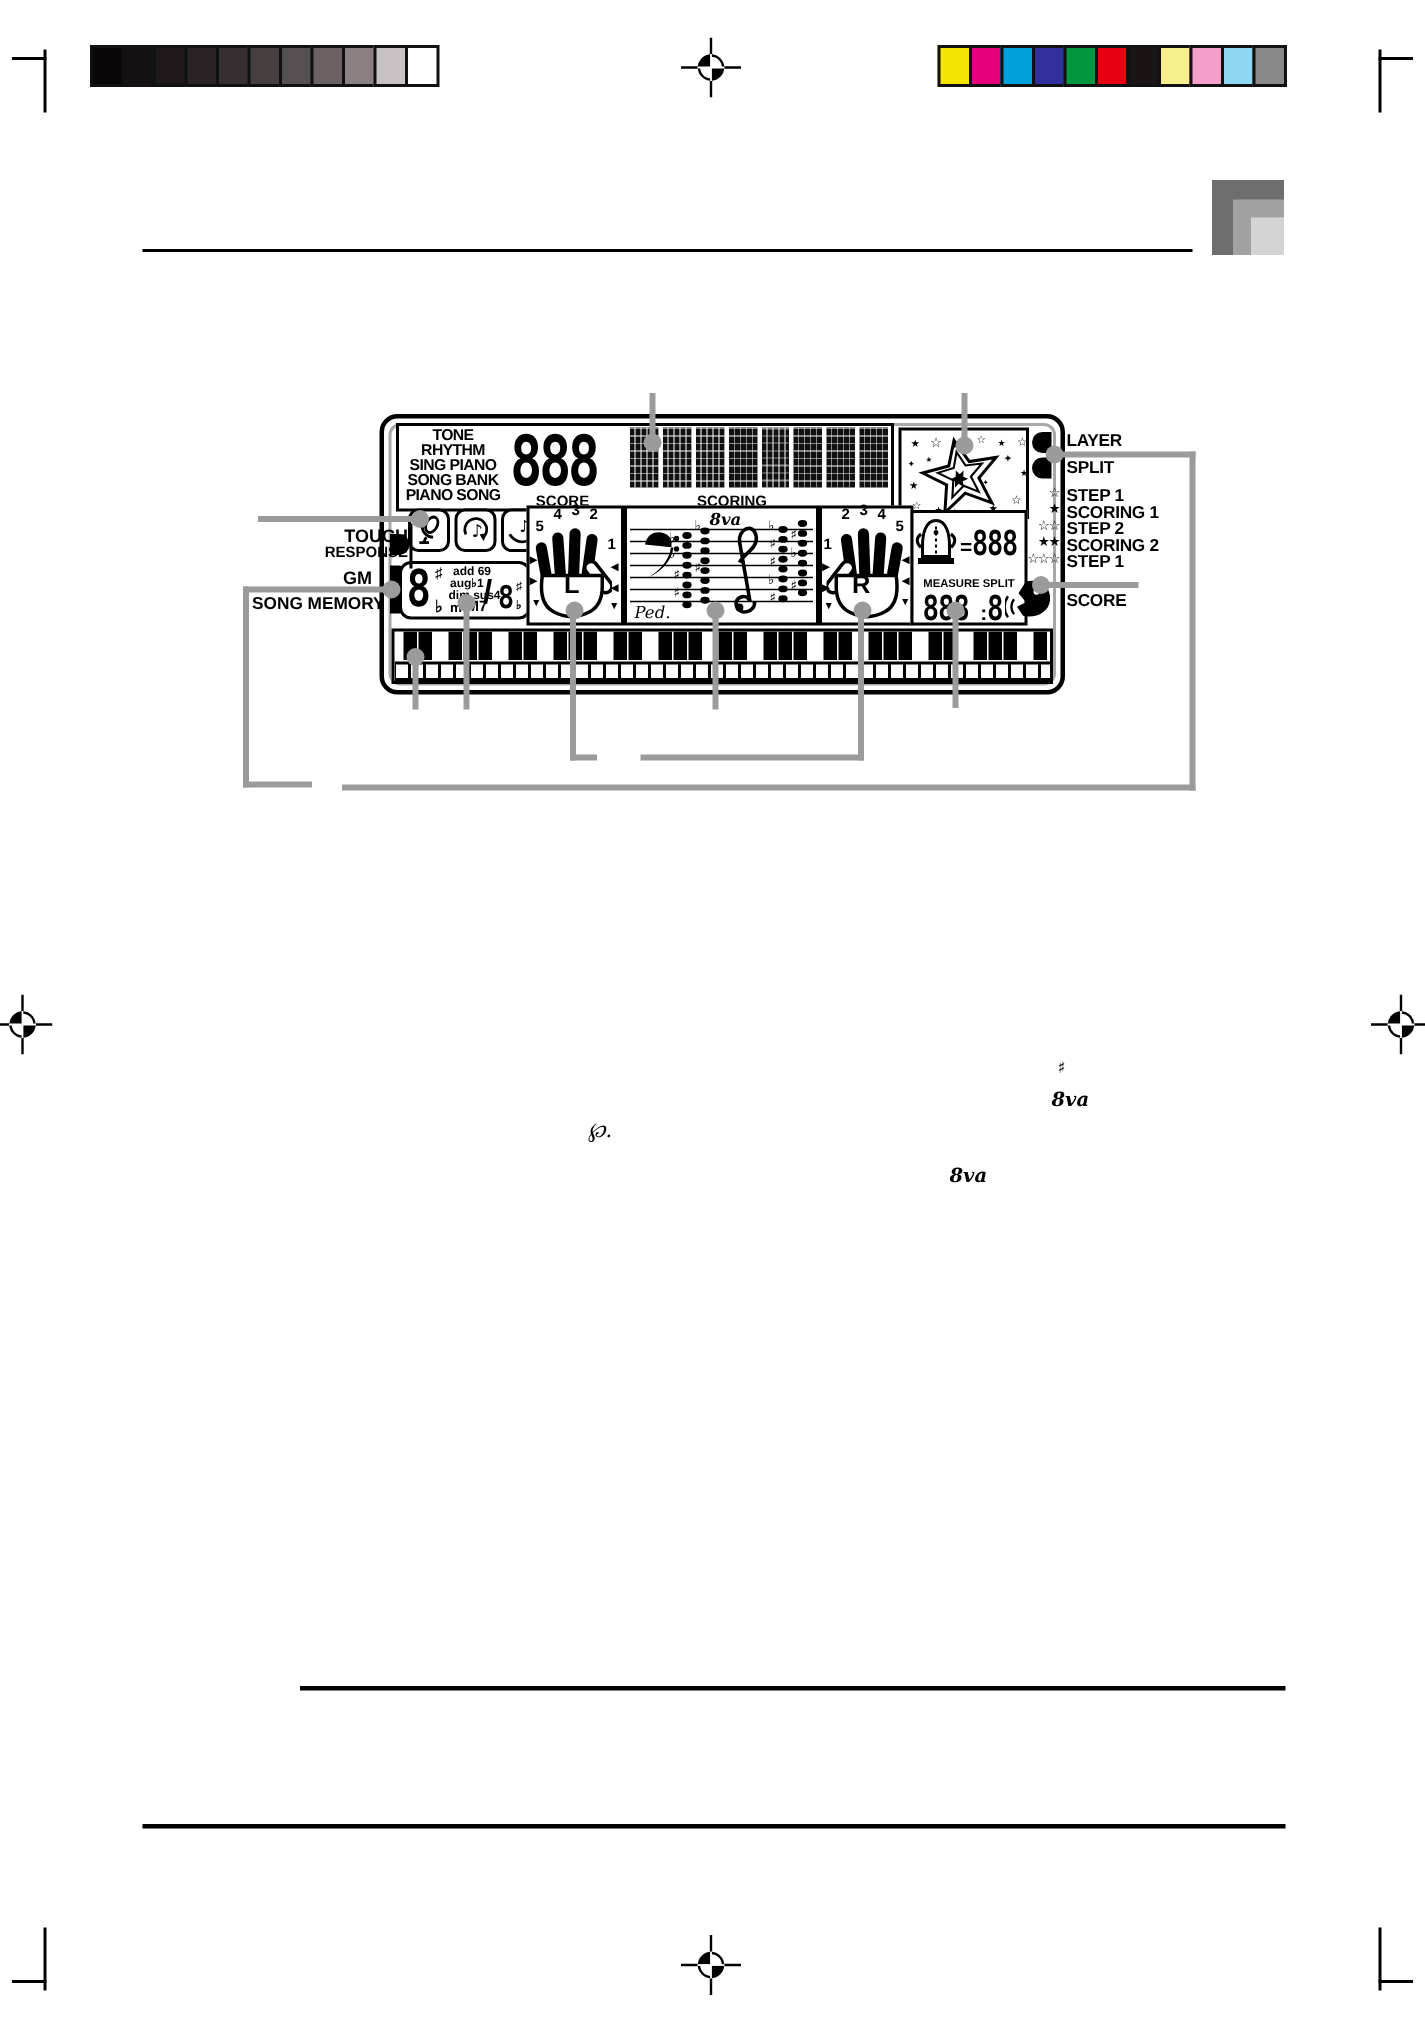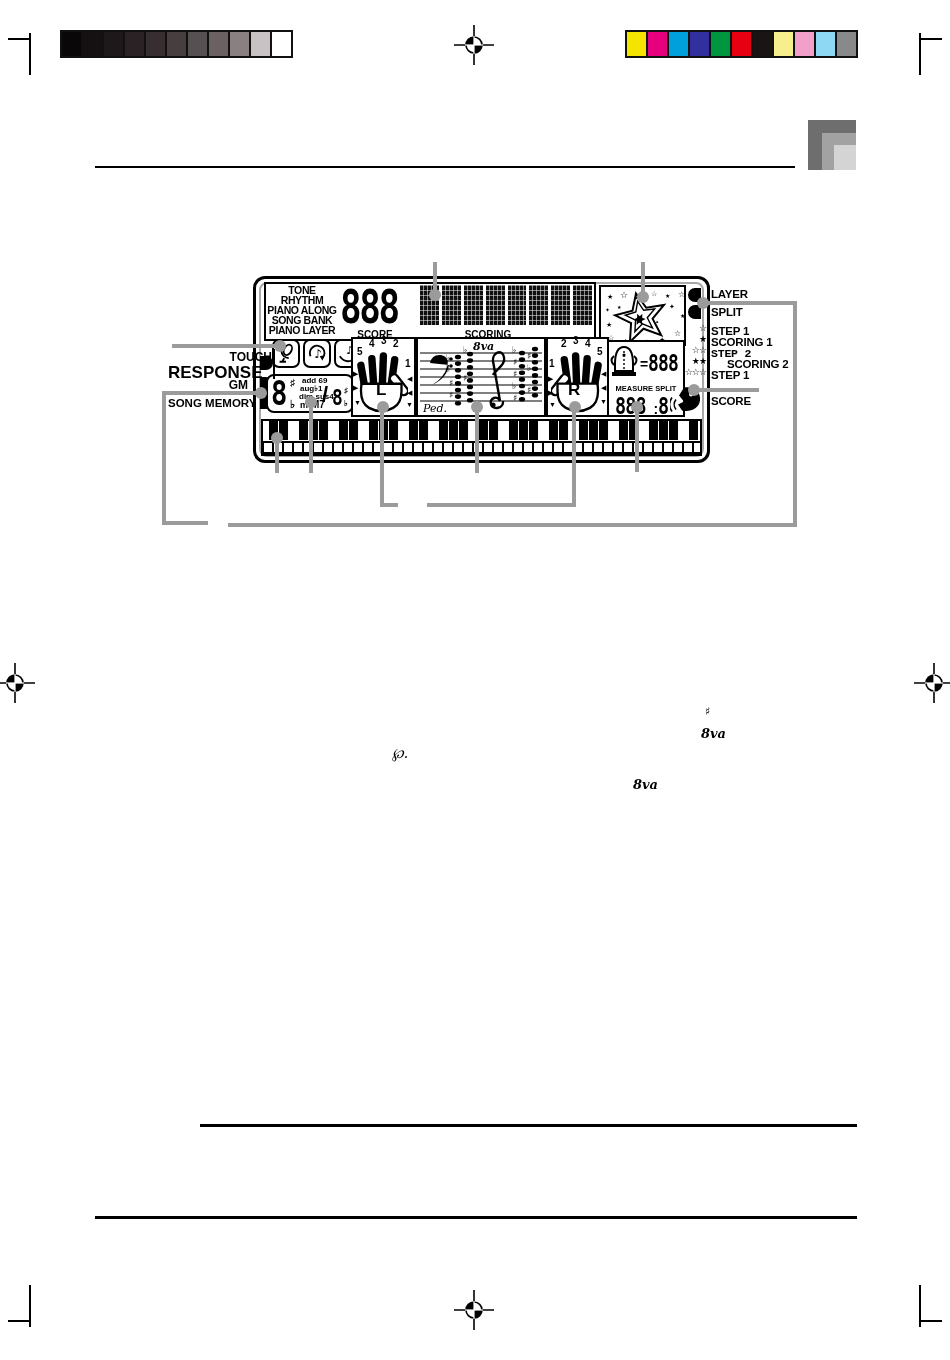--- a/index.html
+++ b/index.html
@@ -133,23 +133,23 @@
   <div class="cornersq" style="left:822px;top:133px;width:34px;height:37px;background:#a2a2a2;"></div>
   <div class="cornersq" style="left:834px;top:145px;width:22px;height:25px;background:#d4d4d4;"></div>
 
   <div id="lcd-frame"></div>
   <div id="lcd-inner"></div>
 
   <div class="lcdbox" style="left:264px;top:282px;width:332px;height:59px;"></div>
   <div class="abs modecol" style="left:266px;top:285px;width:72px;height:50px;">
     <div>TONE</div>
     <div>RHYTHM</div>
-    <div>PIANO ALONG</div>
+    <div>SING PIANO</div>
     <div>SONG BANK</div>
-    <div>PIANO LAYER</div>
+    <div>PIANO SONG</div>
   </div>
   <div class="abs sseg" style="left:340px;top:284px;font-size:46px;line-height:46px;letter-spacing:-3px;transform:scaleX(0.78);">888</div>
   <div class="abs matrix" style="left:420px;top:285px;width:172px;height:40px;" id="matrix">
       <div class="mcell"></div>
       <div class="mcell"></div>
       <div class="mcell"></div>
       <div class="mcell"></div>
       <div class="mcell"></div>
       <div class="mcell"></div>
       <div class="mcell"></div>
@@ -437,31 +437,31 @@
       <div class="abs" style="left:395.5px;top:0;width:9px;height:19px;background:#000;"></div>
       <div class="abs" style="left:401px;top:22px;width:8px;height:9px;background:#fff;"></div>
       <div class="abs" style="left:405.5px;top:0;width:9px;height:19px;background:#000;"></div>
       <div class="abs" style="left:411px;top:22px;width:8px;height:9px;background:#fff;"></div>
       <div class="abs" style="left:421px;top:22px;width:8px;height:9px;background:#fff;"></div>
       <div class="abs" style="left:425.5px;top:0;width:9px;height:19px;background:#000;"></div>
       <div class="abs" style="left:431px;top:22px;width:8px;height:9px;background:#fff;"></div>
     </div>
 
   <div class="abs lbl" style="left:150px;top:350px;width:122px;text-align:right;font-size:12px;">TOUCH</div>
-  <div class="abs lbl" style="left:168px;top:363px;width:122px;font-size:17px;">RESPONSE</div>
+  <div class="abs lbl" style="left:150px;top:363px;width:122px;text-align:right;font-size:10px;">RESPONSE</div>
   <div class="mark" style="left:273px;top:349px;width:2px;height:30px;"></div>
   <div class="abs lbl" style="left:200px;top:378px;width:48px;text-align:right;font-size:12px;">GM</div>
   <div class="abs lbl" style="left:168px;top:397px;width:86px;text-align:left;font-size:11.5px;">SONG MEMORY</div>
 
   <div class="rrow" style="top:288px;">LAYER</div>
   <div class="rrow" style="top:306px;">SPLIT</div>
   <div class="rrow" style="top:325px;">STEP 1</div>
   <div class="rrow" style="top:336px;">SCORING 1</div>
-  <div class="rrow" style="top:347px;font-family:Liberation Mono, monospace;">STEP 2</div>
-  <div class="rrow" style="top:358px;padding-left:16px;">SCORING 2</div>
+  <div class="rrow" style="top:347px;">STEP 2</div>
+  <div class="rrow" style="top:358px;">SCORING 2</div>
   <div class="rrow" style="top:369px;">STEP 1</div>
   <div class="rrow" style="top:395px;">SCORE</div>
 
   <div id="callouts">
       <div class="co" style="left:172px;top:344px;width:108px;height:4px;"></div>
       <div class="co" style="left:162px;top:391px;width:100px;height:4px;"></div>
       <div class="co" style="left:162px;top:391px;width:4px;height:134px;"></div>
       <div class="co" style="left:162px;top:521px;width:46px;height:4px;"></div>
       <div class="co" style="left:228px;top:523px;width:569px;height:4px;"></div>
       <div class="co" style="left:793px;top:301px;width:4px;height:226px;"></div>

